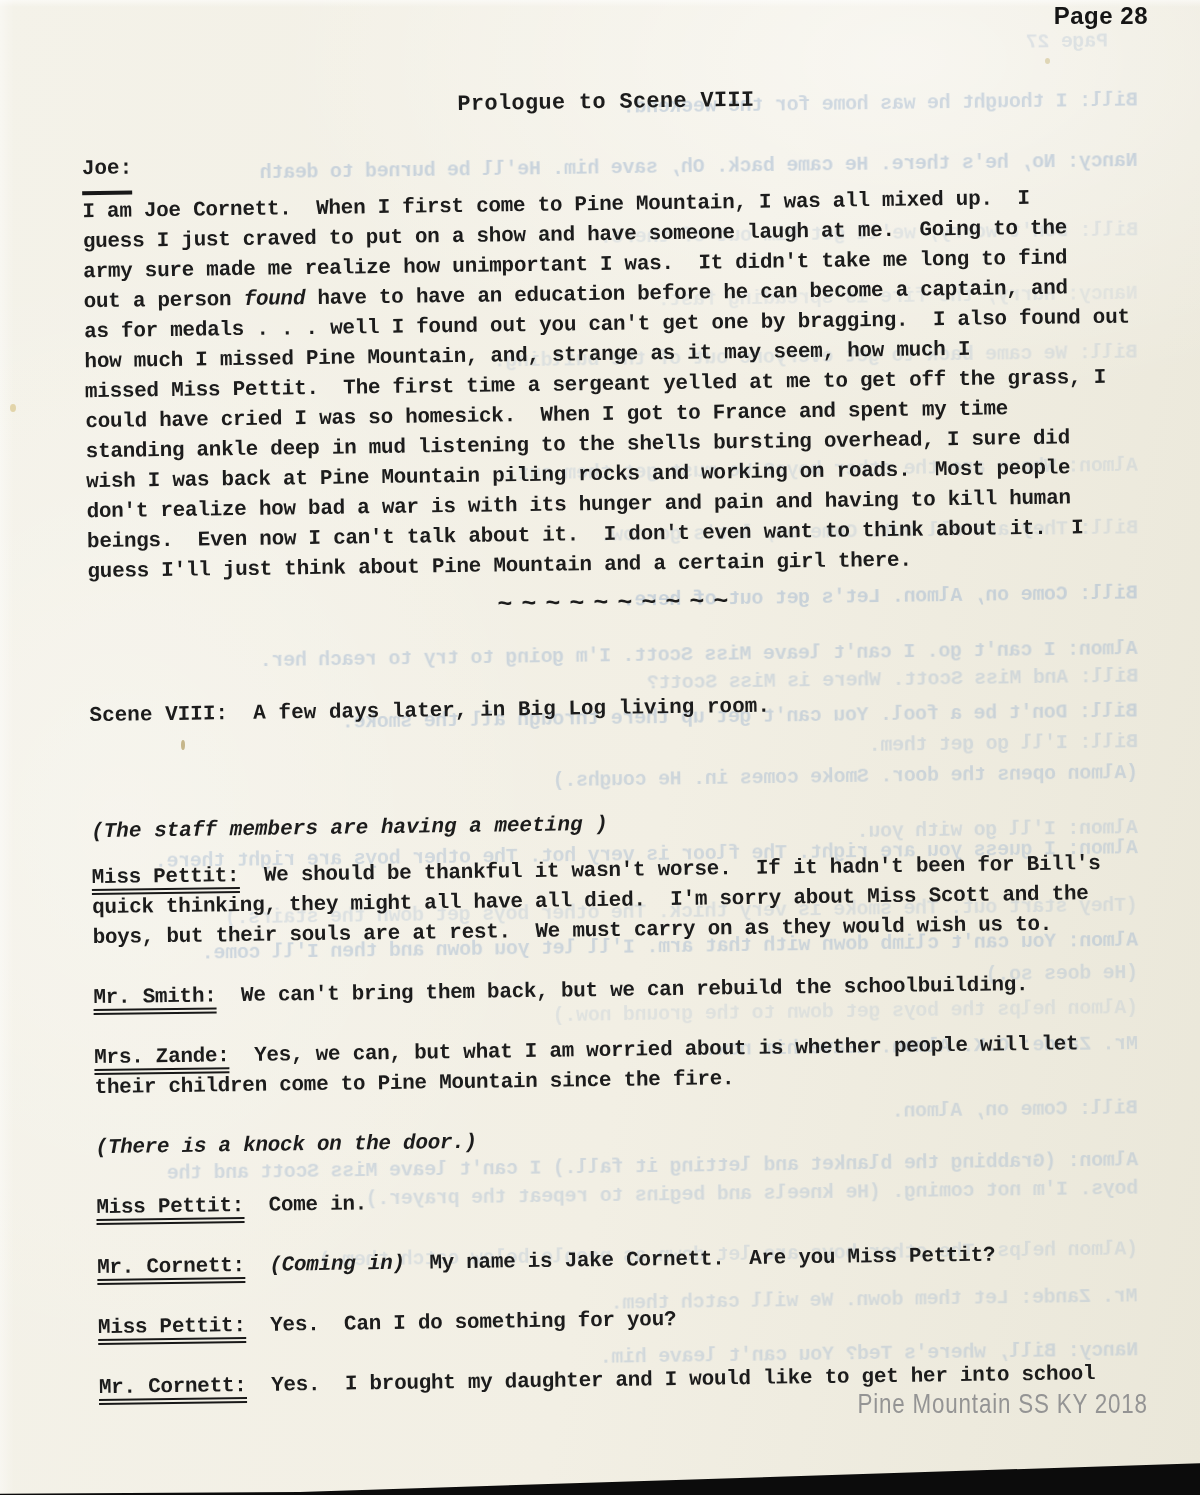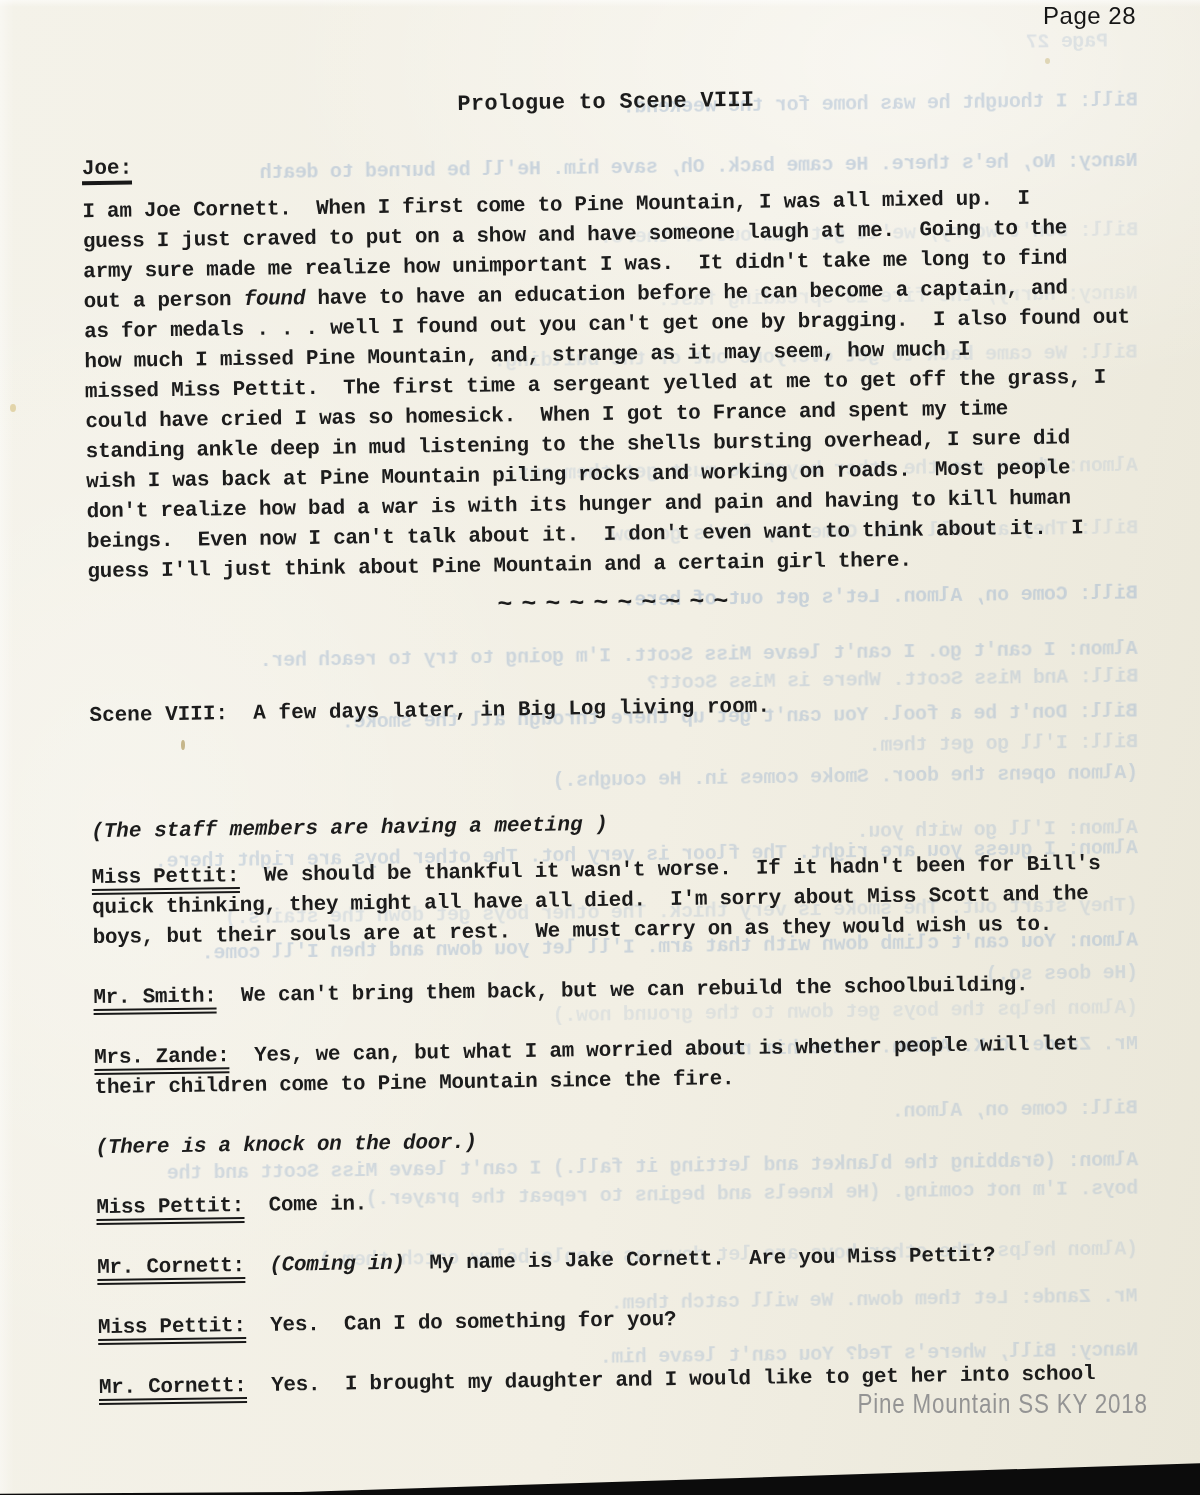--- a/index.html
+++ b/index.html
@@ -33,42 +33,42 @@
     transform:rotate(-.8deg);transform-origin:600px 750px;
     box-sizing:border-box;padding-left:90px;
   }
   .col{width:1050px;}
   .title{
     margin-top:88px;text-align:center;
     font-size:22px;letter-spacing:.3px;line-height:30px;
   }
   .joe-line{margin-top:28px;font-size:21px;line-height:32px;}
   .speaker{border-bottom:6px double #181818;padding-bottom:0px;}
-  .speaker-solid{border-bottom:4px solid #181818;padding-bottom:1px;}
+  .speaker-solid{border-bottom:4px solid #181818;padding-bottom:11px;}
   .monologue{margin-top:12px;font-size:21px;line-height:30px;letter-spacing:-.3px;}
   .mono-line{white-space:pre;}
   .it{font-style:italic;}
   .divider{
     margin-top:10px;text-align:center;
     font-size:25px;line-height:28px;letter-spacing:9px;
     text-indent:9px;
   }
   .scene-heading{margin-top:76px;font-size:21px;line-height:30px;white-space:pre;}
   .stage-first{margin-top:86px;font-size:21px;line-height:30px;font-style:italic;white-space:pre;}
   .dialogue .dlg{
     margin-top:30px;font-size:21px;line-height:30px;
     letter-spacing:-.3px;white-space:pre-wrap;
   }
   .dialogue .dlg:first-child{margin-top:16px;}
   .dialogue .stage{font-style:italic;}
   
   .page-number{
-    position:absolute;top:2px;right:64px;
+    position:absolute;top:2px;right:52px;
     font-family:"Liberation Sans","DejaVu Sans",sans-serif;
-    font-weight:400;font-size:24px;color:#151515;letter-spacing:.5px;
+    font-weight:700;font-size:24px;color:#151515;letter-spacing:.5px;
   }
   .watermark{
     position:absolute;top:1388px;right:52px;
     font-family:"Liberation Sans","DejaVu Sans",sans-serif;
     font-weight:400;font-size:28px;color:#949494;
     transform:scaleX(.8);transform-origin:100% 50%;
     letter-spacing:1px;
   }
   .scan-wedge{
     position:absolute;left:0;bottom:0;width:1200px;height:44px;

